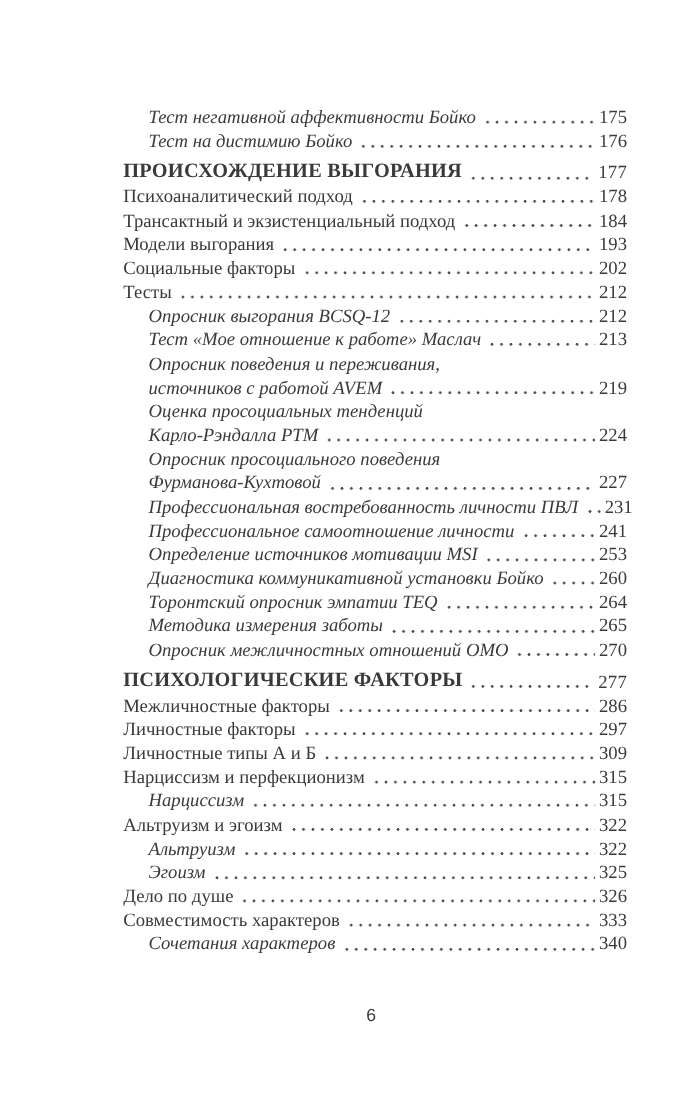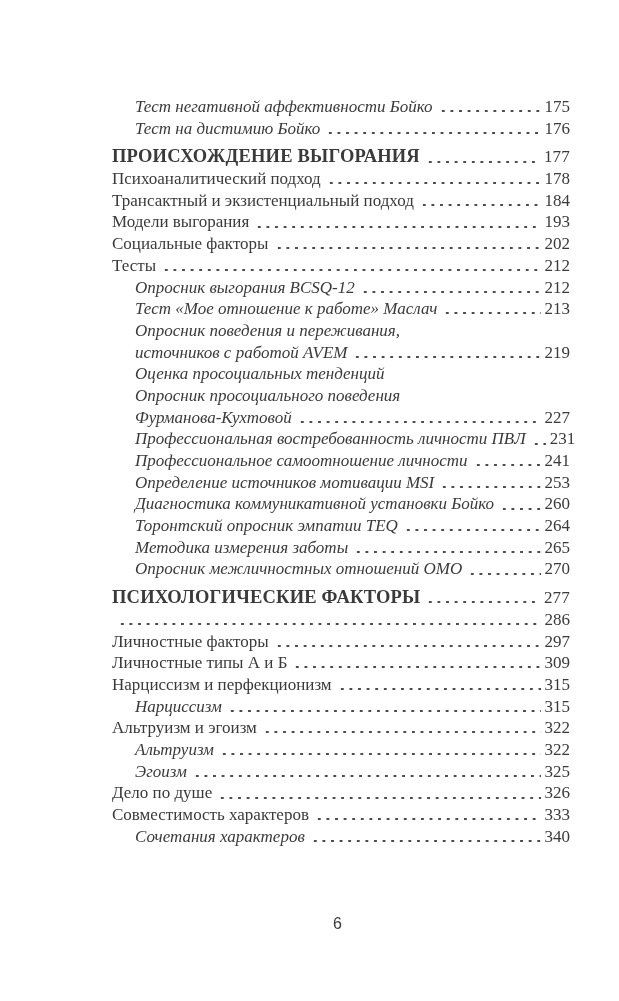--- a/index.html
+++ b/index.html
@@ -141,20 +141,25 @@
       <div class="toc-row sub">
     <span class="toc-label">источников с работой AVEM</span>
     <span class="toc-leader"></span>
     <span class="toc-page">219</span>
   </div>
       <div class="toc-row sub">
     <span class="toc-label">Оценка просоциальных тенденций</span>
 
   </div>
       <div class="toc-row sub">
+    <span class="toc-label">Карло-Рэндалла PTM</span>
+    <span class="toc-leader"></span>
+    <span class="toc-page">224</span>
+  </div>
+      <div class="toc-row sub">
     <span class="toc-label">Опросник просоциального поведения</span>
 
   </div>
       <div class="toc-row sub">
     <span class="toc-label">Фурманова-Кухтовой</span>
     <span class="toc-leader"></span>
     <span class="toc-page">227</span>
   </div>
       <div class="toc-row sub">
     <span class="toc-label">Профессиональная востребованность личности ПВЛ</span>
@@ -190,20 +195,21 @@
     <span class="toc-label">Опросник межличностных отношений ОМО</span>
     <span class="toc-leader"></span>
     <span class="toc-page">270</span>
   </div>
       <div class="toc-row section">
     <span class="toc-label">ПСИХОЛОГИЧЕСКИЕ ФАКТОРЫ</span>
     <span class="toc-leader"></span>
     <span class="toc-page">277</span>
   </div>
       <div class="toc-row main">
+    <span class="toc-label">Межличностные факторы</span>
     <span class="toc-leader"></span>
     <span class="toc-page">286</span>
   </div>
       <div class="toc-row main">
     <span class="toc-label">Личностные факторы</span>
     <span class="toc-leader"></span>
     <span class="toc-page">297</span>
   </div>
       <div class="toc-row main">
     <span class="toc-label">Личностные типы А и Б</span>

